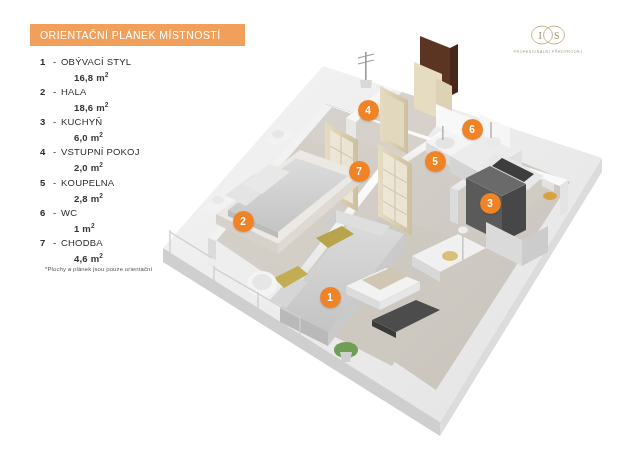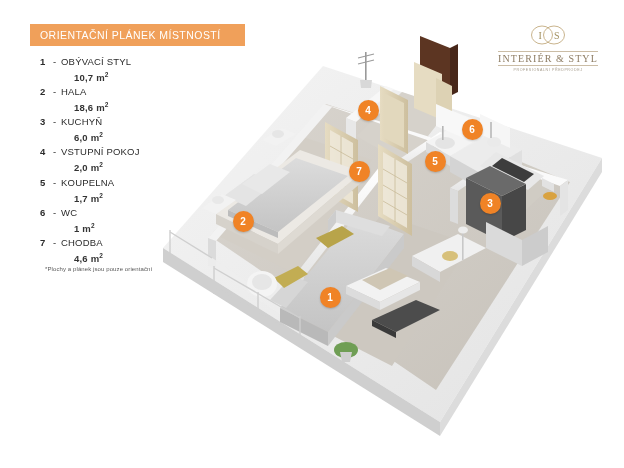--- a/index.html
+++ b/index.html
@@ -143,21 +143,21 @@
 <div id="legend">
   <div id="title-banner">ORIENTAČNÍ PLÁNEK MÍSTNOSTÍ</div>
   <div id="room-list">
 
     <div class="room-row">
       <div class="room-line">
         <span class="room-num">1</span>
         <span class="room-dash">-</span>
         <span class="room-name">OBÝVACÍ STYL</span>
       </div>
-      <div class="room-area"><span>10,7 m</span><sup>2</sup></div>
+      <div class="room-area"><span>16,8 m</span><sup>2</sup></div>
     </div>
 
     <div class="room-row">
       <div class="room-line">
         <span class="room-num">2</span>
         <span class="room-dash">-</span>
         <span class="room-name">HALA</span>
       </div>
       <div class="room-area"><span>18,6 m</span><sup>2</sup></div>
     </div>
@@ -179,21 +179,21 @@
       </div>
       <div class="room-area"><span>2,0 m</span><sup>2</sup></div>
     </div>
 
     <div class="room-row">
       <div class="room-line">
         <span class="room-num">5</span>
         <span class="room-dash">-</span>
         <span class="room-name">KOUPELNA</span>
       </div>
-      <div class="room-area"><span>1,7 m</span><sup>2</sup></div>
+      <div class="room-area"><span>2,8 m</span><sup>2</sup></div>
     </div>
 
     <div class="room-row">
       <div class="room-line">
         <span class="room-num">6</span>
         <span class="room-dash">-</span>
         <span class="room-name">WC</span>
       </div>
       <div class="room-area"><span>1 m</span><sup>2</sup></div>
     </div>
@@ -212,21 +212,20 @@
 
 <div id="footnote">*Plochy a plánek jsou pouze orientační</div>
 
 <div id="logo">
   <svg id="logo-mark" width="46" height="26" viewBox="0 0 46 26">
     <ellipse cx="17" cy="13" rx="10.5" ry="9" fill="none" stroke="#c3ac80" stroke-width="0.9"></ellipse>
     <ellipse cx="29" cy="13" rx="10.5" ry="9" fill="none" stroke="#c3ac80" stroke-width="0.9"></ellipse>
     <text x="13.5" y="17" font-family="Liberation Serif, serif" font-size="10" fill="#a3905f">I</text>
     <text x="29" y="17" font-family="Liberation Serif, serif" font-size="10" fill="#a3905f">S</text>
   </svg>
-  <div id="logo-name">INTERIÉR &amp; STYL</div>
   <div id="logo-tagline">PROFESIONÁLNÍ PŘEDPRODEJ</div>
 </div>
 
 <div id="plan">
   <svg width="474" height="430" viewBox="0 0 474 430">
     <defs>
       <linearGradient id="slabTop" x1="0" y1="0" x2="1" y2="1">
         <stop offset="0%" stop-color="#f4f4f4"></stop>
         <stop offset="100%" stop-color="#e3e3e3"></stop>
       </linearGradient>

